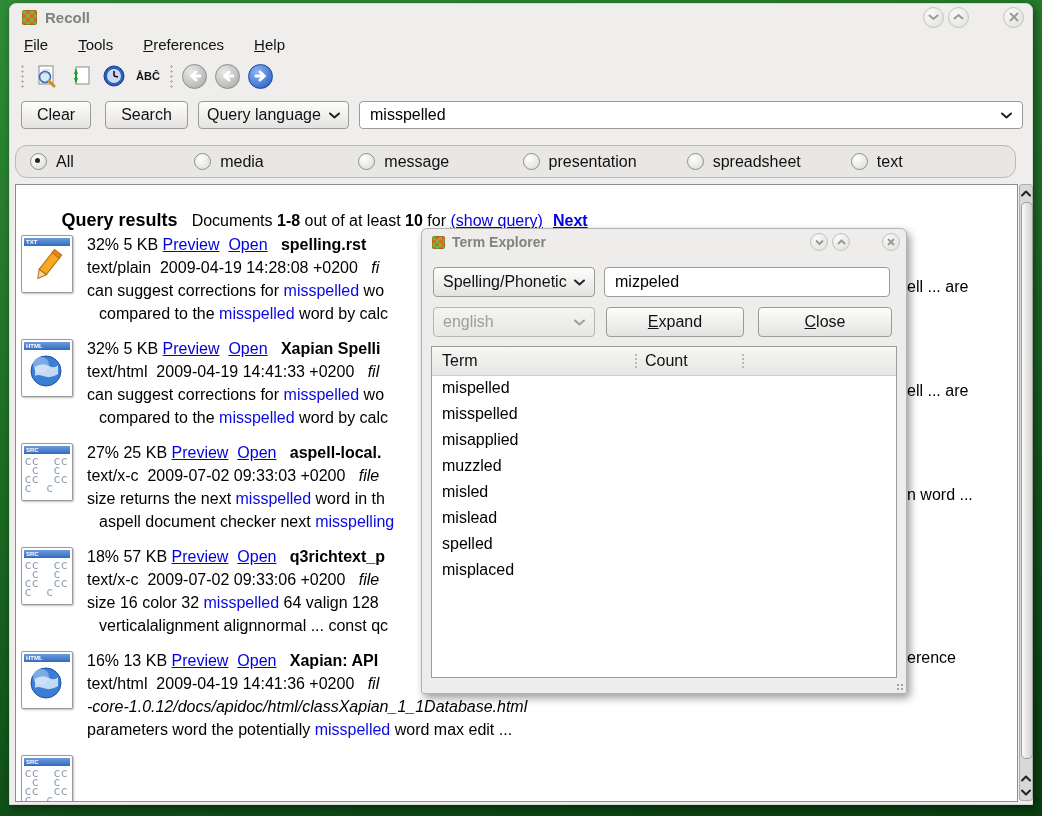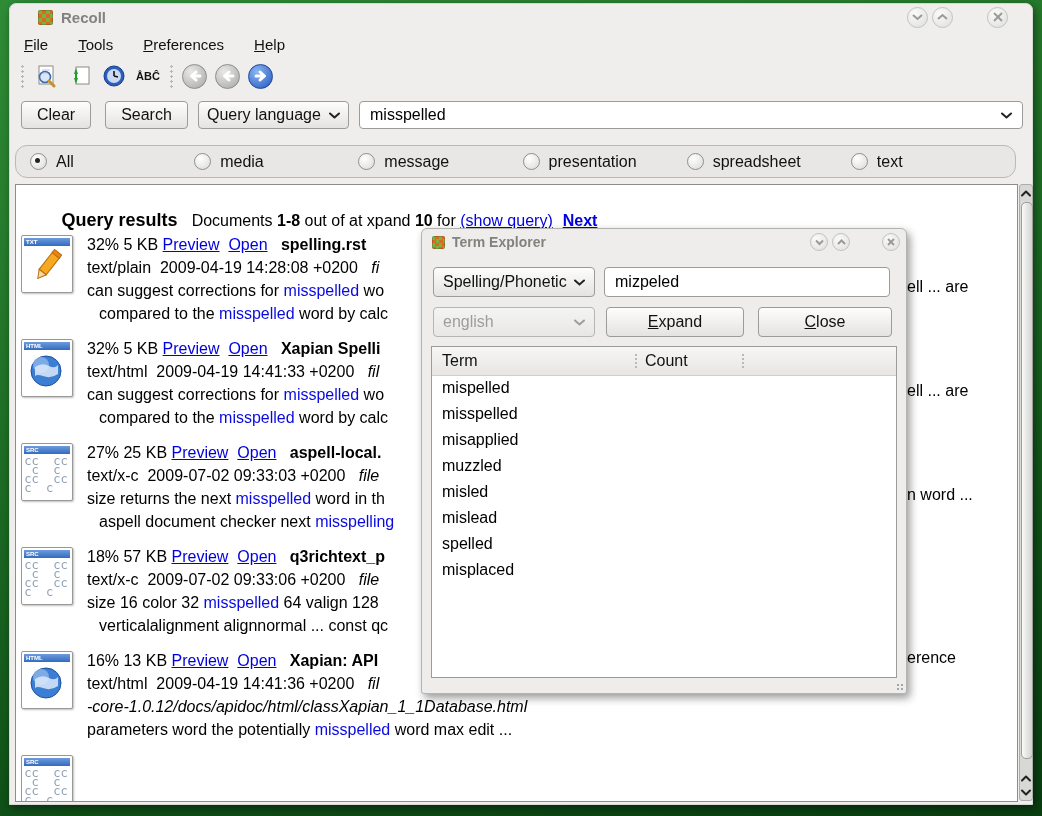--- a/index.html
+++ b/index.html
@@ -4,21 +4,21 @@
 <style>
   html,body{margin:0;padding:0;width:1042px;height:816px;overflow:hidden;
     font-family:"Liberation Sans", sans-serif;}
   .desktop{position:absolute;inset:0;
     background:linear-gradient(165deg,#2f8c36 0%,#257a2c 25%,#1a6622 50%,#0f4f17 75%,#093d10 100%);}
 
   
   .window{position:absolute;left:9px;top:3px;width:1022px;height:800px;
     background:#efeeec;border:1px solid #d7d7d5;border-radius:7px 7px 0 0;
     box-shadow:2px 3px 8px rgba(0,0,0,.45);}
-  .titlebar{position:relative;height:26px;display:flex;align-items:center;padding:0 24px;}
+  .titlebar{position:relative;height:26px;display:flex;align-items:center;padding:0 8px;}
   .app-icon{width:15px;height:15px;border-radius:2px;margin:0 8px 0 4px;
     background:repeating-conic-gradient(#d96b1f 0% 25%,#7fb043 0% 50%);background-size:8px 8px;
     box-shadow:0 0 0 1px rgba(0,0,0,.15) inset;}
   .wtitle{font-weight:bold;font-size:15px;color:#82827e;}
   .winbtns{margin-left:auto;display:flex;align-items:center;}
   .winbtn{width:19px;height:19px;border-radius:50%;border:1px solid #c2c2c0;
     background:radial-gradient(circle at 35% 30%,#fafaf8,#dededc);
     display:flex;align-items:center;justify-content:center;margin-left:4px;}
   .winbtn svg{stroke:#9a9a98;stroke-width:2;fill:none;}
   .sp32{width:30px;}
@@ -250,21 +250,21 @@
           <span>spreadsheet</span>
         </span>
         <span class="cat">
           <span class="radio"></span>
           <span>text</span>
         </span>
       </div>
 
     <div class="results">
       <div class="qheader">
-        <span class="qtitle">Query results</span><span>Documents </span><span class="qb">1-8</span><span> out of at xpand </span><span class="qb">10</span><span> for </span><a class="qlink" href="#">(show query)</a><a class="qlink qb" href="#">Next</a>
+        <span class="qtitle">Query results</span><span>Documents </span><span class="qb">1-8</span><span> out of at least </span><span class="qb">10</span><span> for </span><a class="qlink" href="#">(show query)</a><a class="qlink qb" href="#">Next</a>
       </div>
       <div id="resultlist">
           <div class="result" style="top: 48px;">
             <div class="ricon txt">
               <div class="strip">TXT</div>
               <div class="glyph">
                 <svg width="40" height="40" viewBox="0 0 40 40">
                   <g transform="rotate(38 20 20)">
                     <rect x="16" y="4" width="9" height="22" fill="#f6a821" stroke="#b86f10"></rect>
                     <rect x="16" y="1" width="9" height="4" fill="#ef8113" stroke="#b86f10"></rect>

